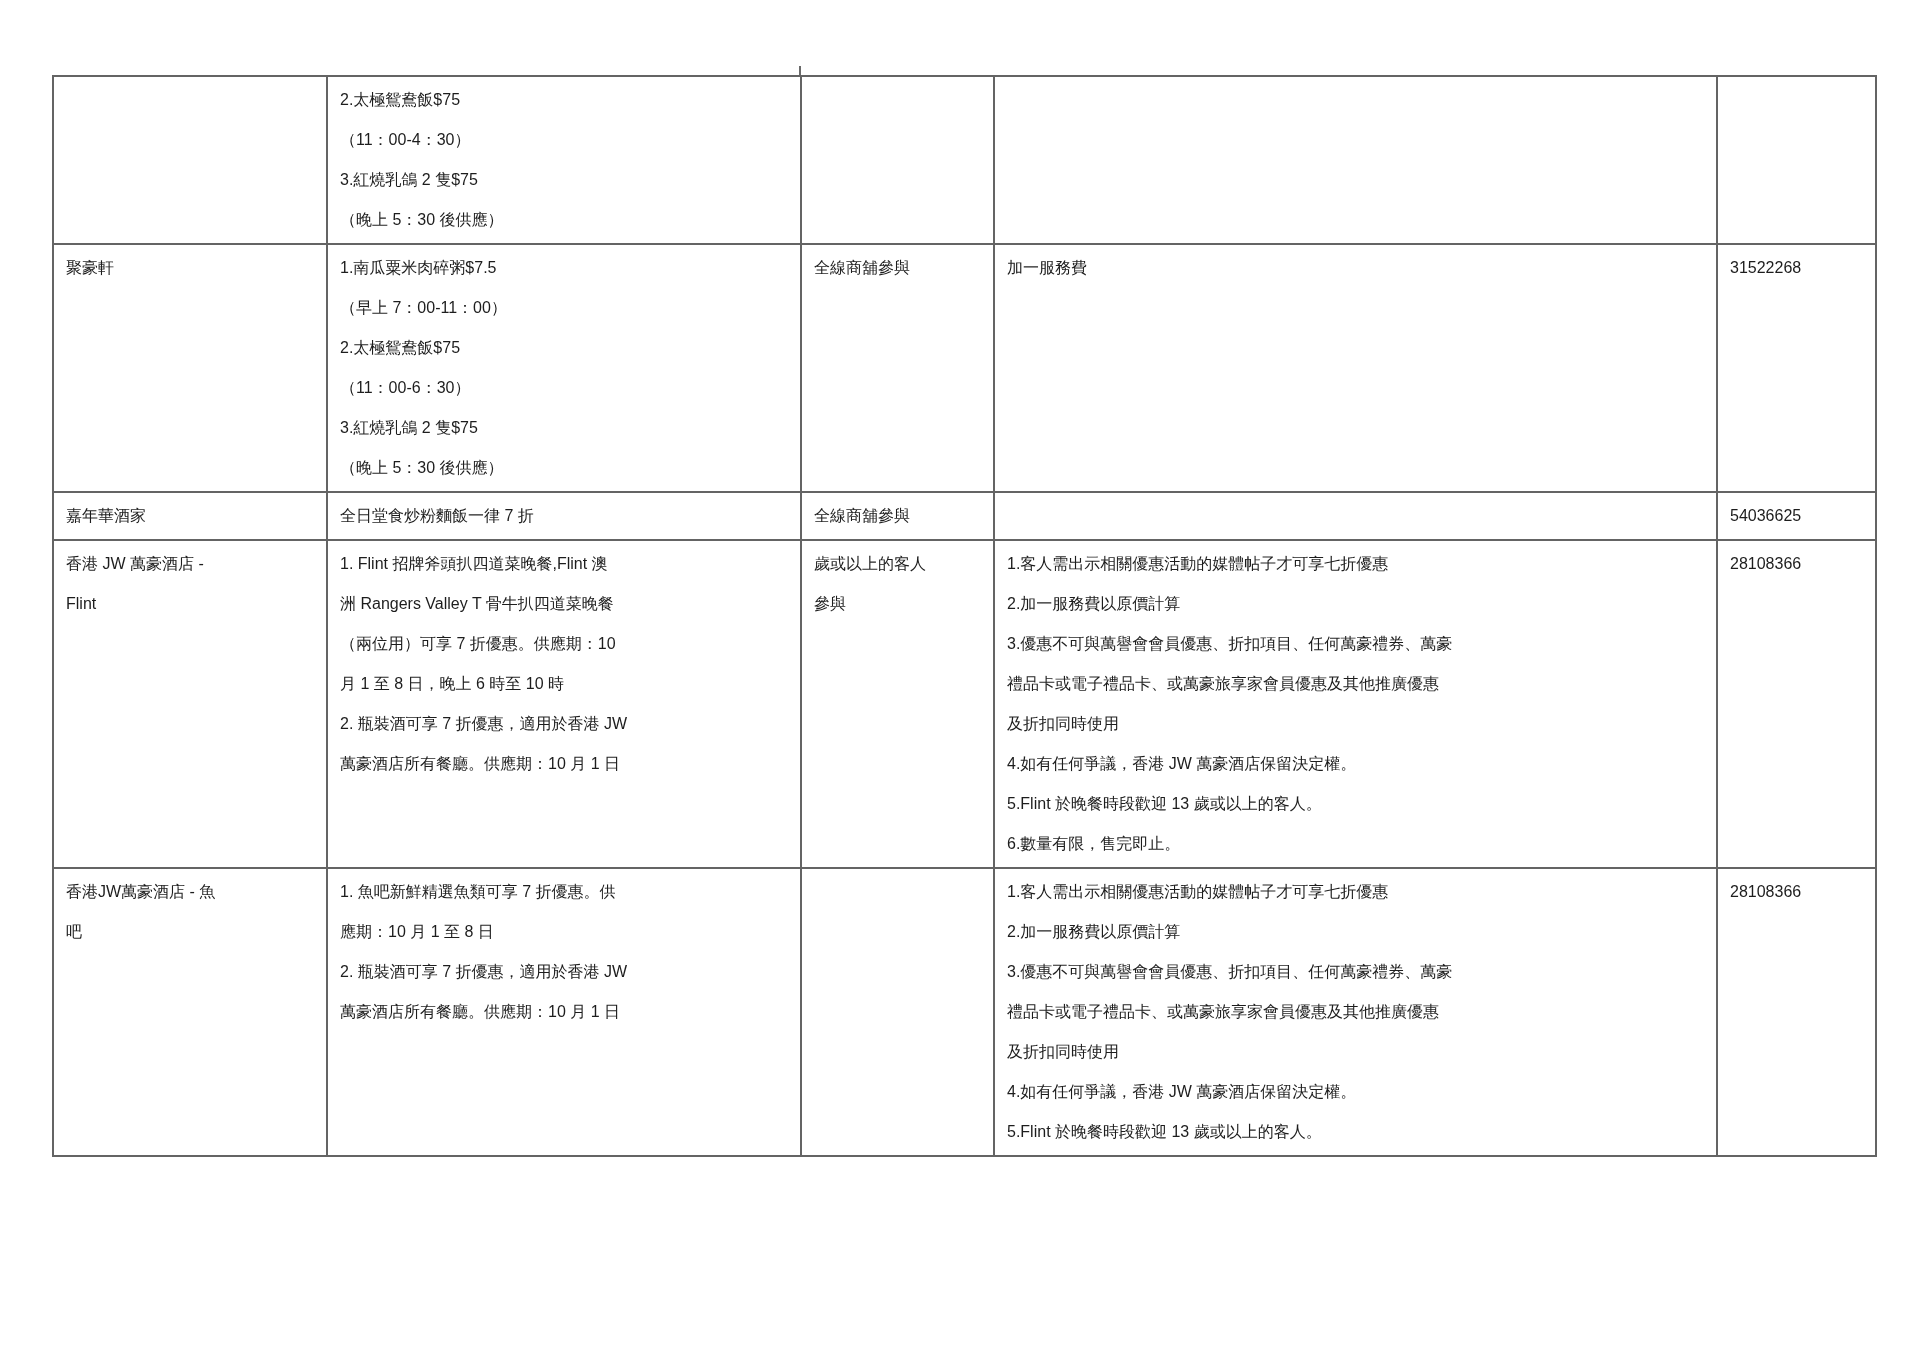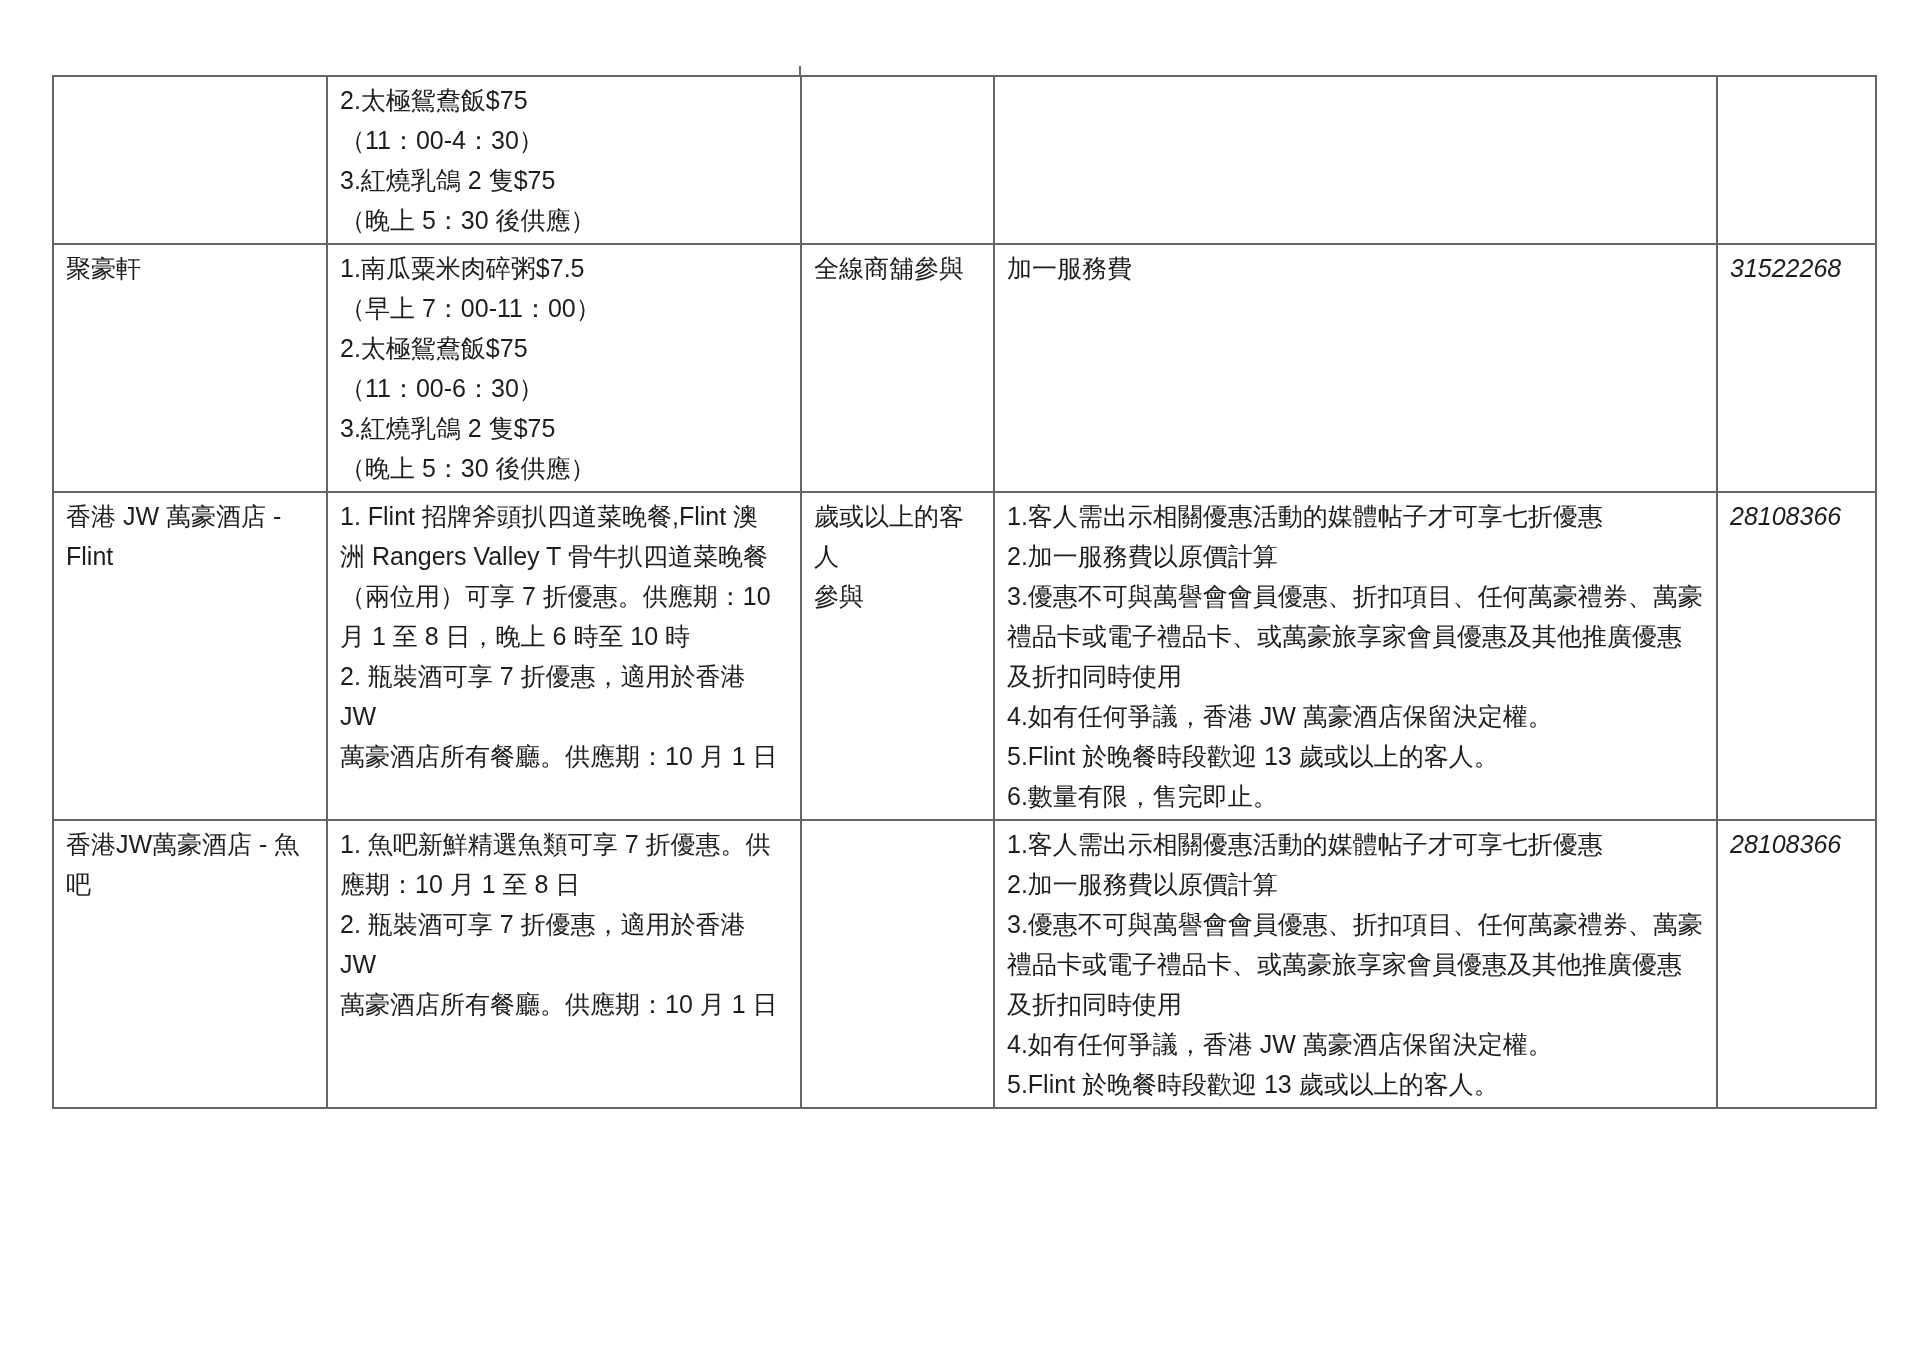--- a/index.html
+++ b/index.html
@@ -31,27 +31,27 @@
     left: 52px;
     top: 75px;
     width: 1823px;
     border-collapse: collapse;
     table-layout: fixed;
   }
   table.offers td {
     border: 2px solid #646464;
     vertical-align: top;
     padding: 3px 12px;
-    font-size: 25px;
+    font-size: 16px;
     line-height: 40px;
     color: #1d1d1d;
     white-space: pre-line;
     word-break: break-word;
   }
-  td.col-phone { padding-left: 24px; font-style: italic; }
+  td.col-phone { padding-left: 24px; }
   td.cell-cont-offer { padding-top: 14px; }
   td.phone-offset { padding-top: 56px; }
 </style>
 </head>
 <body>
 
 <div class="page">
   <div class="prev-divider"></div>
 
   <table class="offers">
@@ -77,20 +77,27 @@
         <td>聚豪軒</td>
         <td>1.南瓜粟米肉碎粥$7.5
 （早上 7：00-11：00）
 2.太極鴛鴦飯$75
 （11：00-6：30）
 3.紅燒乳鴿 2 隻$75
 （晚上 5：30 後供應）</td>
         <td>全線商舖參與</td>
         <td>加一服務費</td>
         <td class="col-phone">31522268</td>
+      </tr>
+      <tr>
+        <td>嘉年華酒家</td>
+        <td>全日堂食炒粉麵飯一律 7 折</td>
+        <td>全線商舖參與</td>
+        <td></td>
+        <td class="col-phone">54036625</td>
       </tr>
       <tr>
         <td>香港 JW 萬豪酒店 -
 Flint</td>
         <td>1. Flint 招牌斧頭扒四道菜晚餐,Flint 澳
 洲 Rangers Valley T 骨牛扒四道菜晚餐
 （兩位用）可享 7 折優惠。供應期：10
 月 1 至 8 日，晚上 6 時至 10 時
 2. 瓶裝酒可享 7 折優惠，適用於香港 JW
 萬豪酒店所有餐廳。供應期：10 月 1 日</td>

